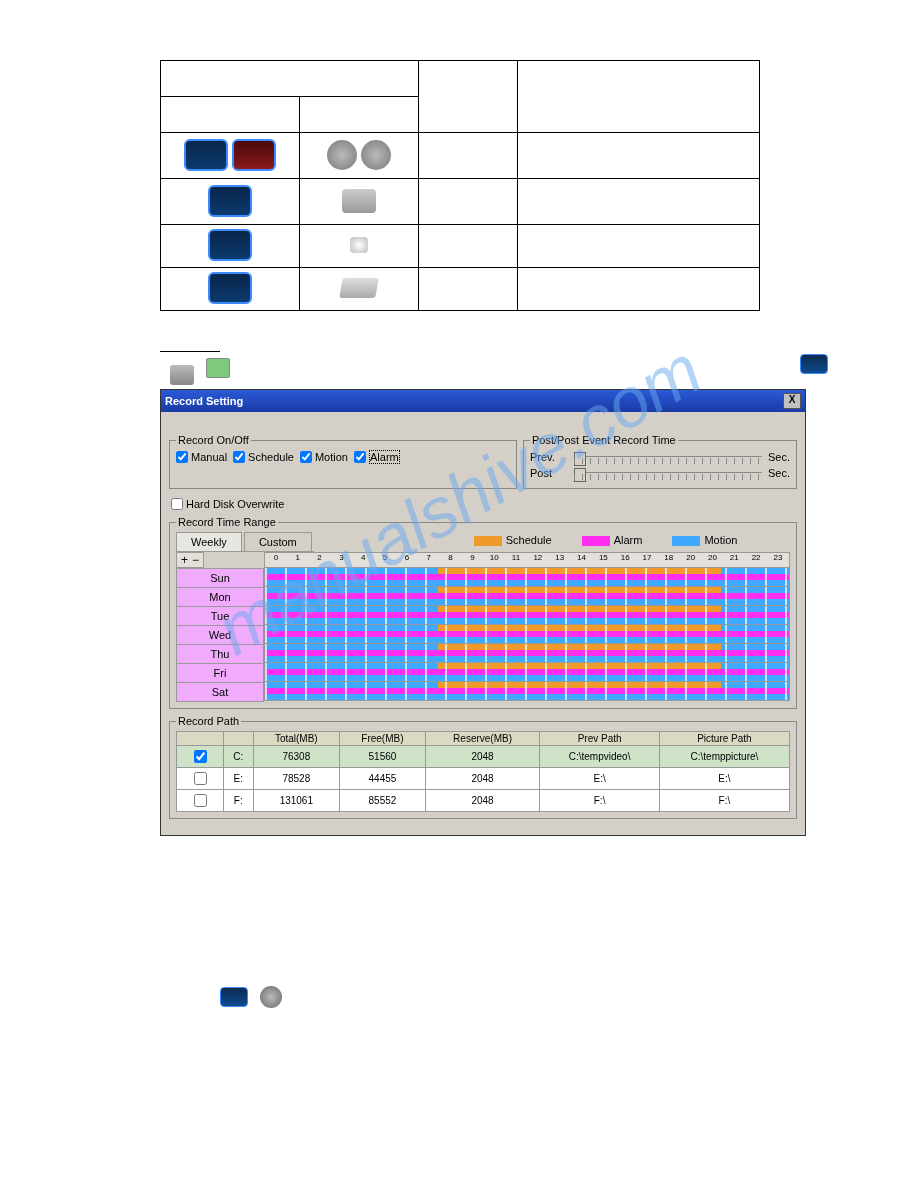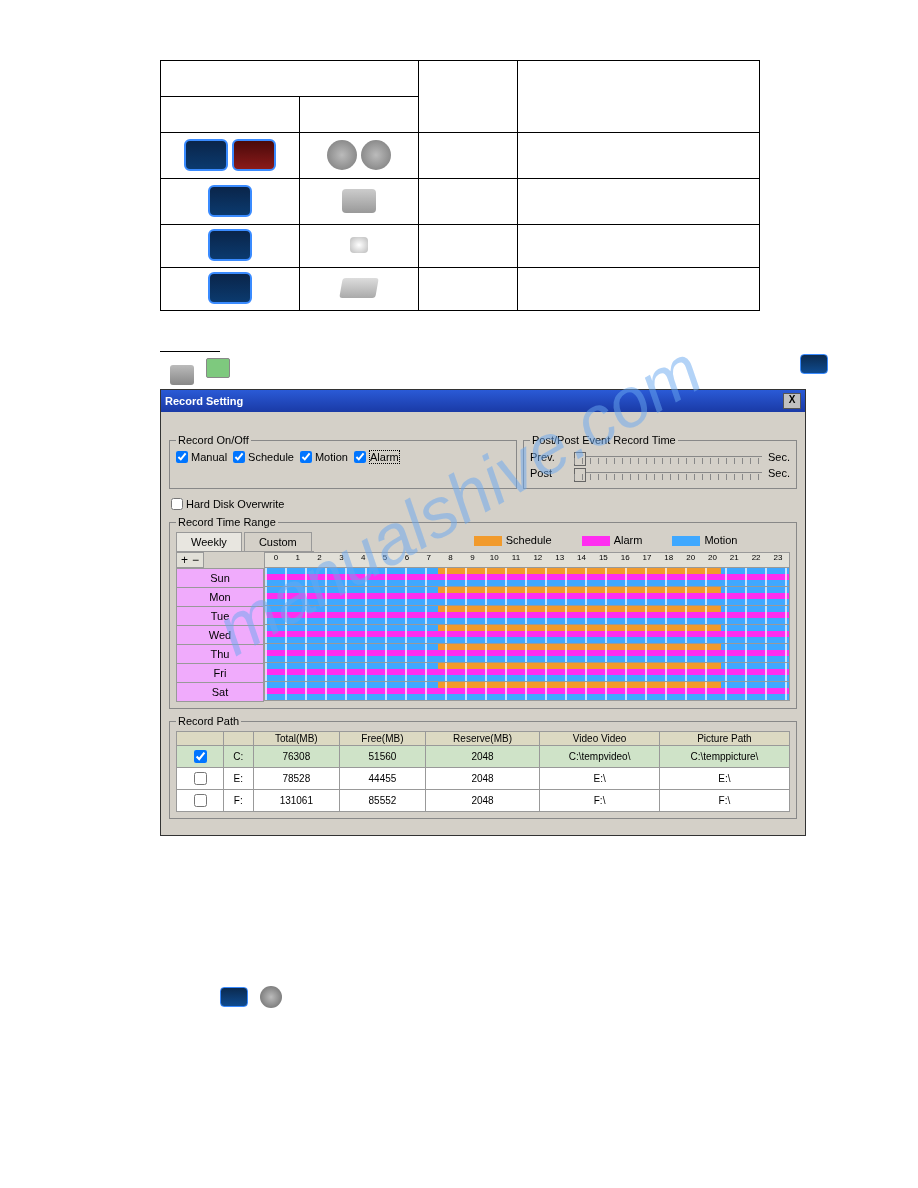--- a/index.html
+++ b/index.html
@@ -552,21 +552,21 @@
       <fieldset class="recpath">
         <legend>Record Path</legend>
         <table>
           <thead>
               <tr id="rphdr">
                 <th></th>
                 <th></th>
                 <th>Total(MB)</th>
                 <th>Free(MB)</th>
                 <th>Reserve(MB)</th>
-                <th>Video Video</th>
+                <th>Prev Path</th>
                 <th>Picture Path</th>
               </tr>
             </thead>
           <tbody id="rpbody">
               <tr class="sel">
                 <td><input type="checkbox" checked="" style=""></td>
                 <td>C:</td>
                 <td>76308</td>
                 <td>51560</td>
                 <td>2048</td>

